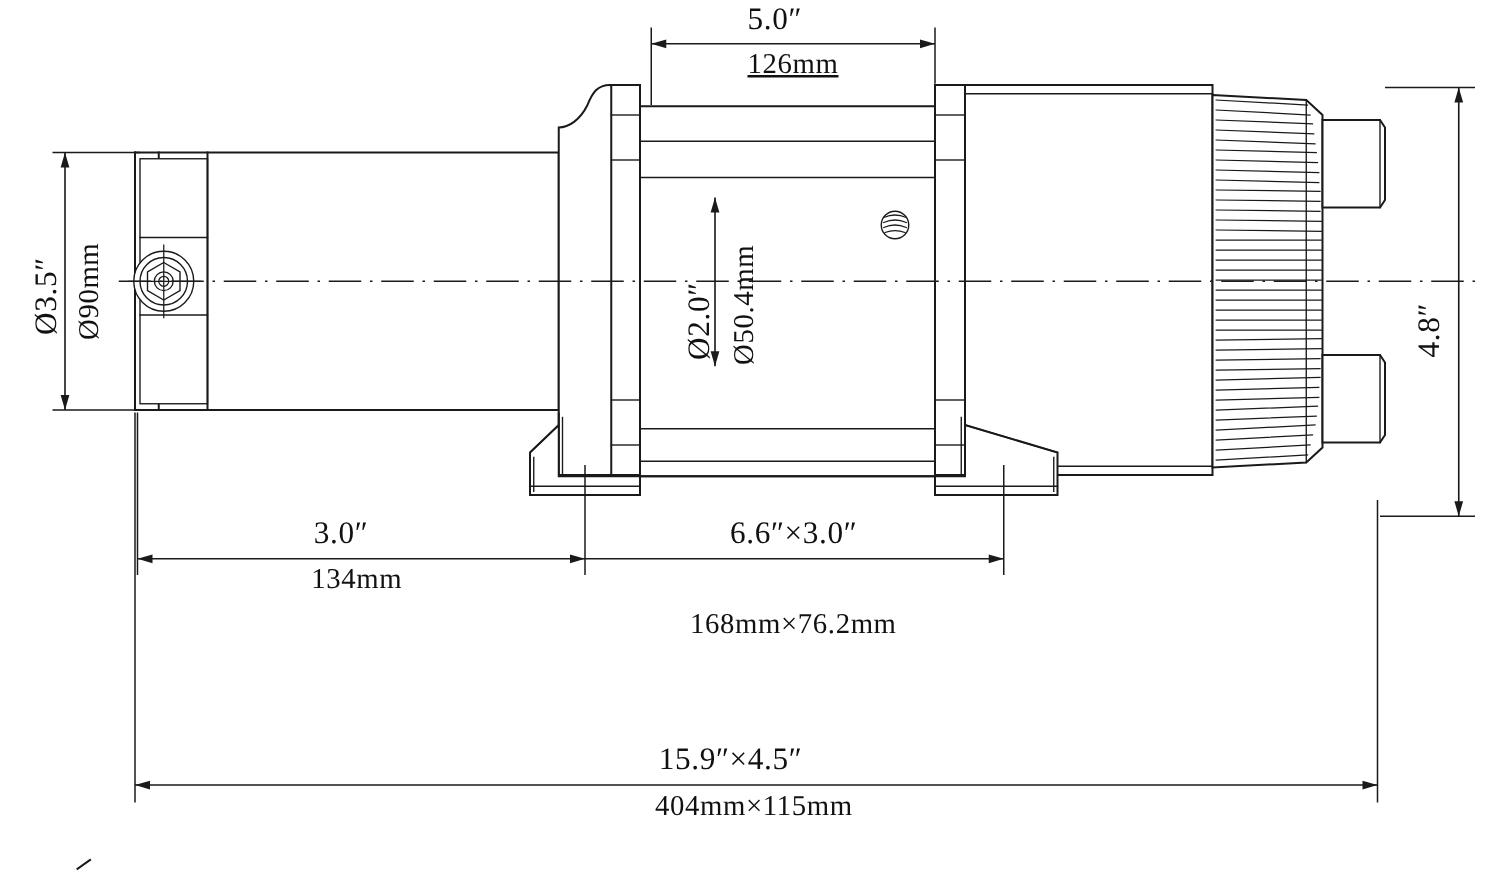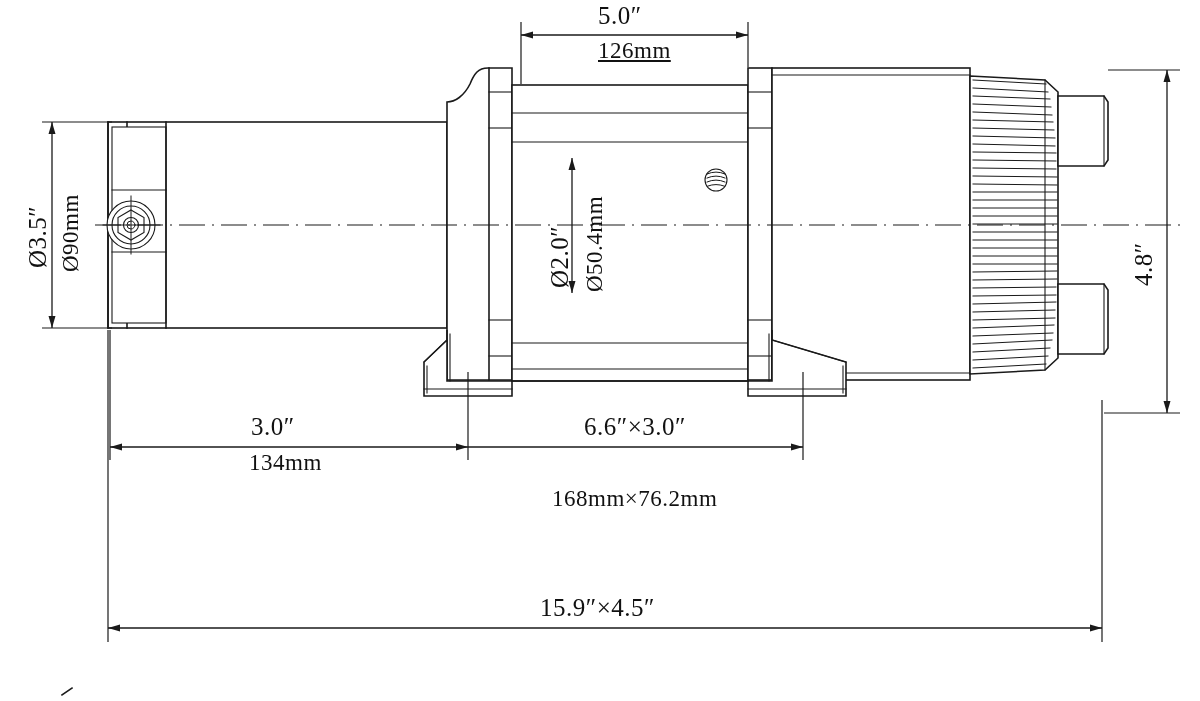--- a/index.html
+++ b/index.html
@@ -282,15 +282,16 @@
   <div class="lbl lbl-in rot" style="left:1130px; top:286px; transform:rotate(-90deg);">4.8″</div>
 
   <div class="lbl lbl-mm rot" style="left:1194px; top:282px; transform:rotate(-90deg);">123mm</div>
 
   <div class="lbl lbl-in" style="left:251px; top:413px;">3.0″</div>
   <div class="lbl lbl-mm" style="left:249px; top:450px;">134mm</div>
 
   <div class="lbl lbl-in" style="left:584px; top:413px;">6.6″×3.0″</div>
   <div class="lbl lbl-mm" style="left:552px; top:450px;margin-top:36px;">168mm×76.2mm</div>
 
-  <div class="lbl lbl-in" style="left:527px; top:594px;margin-left:13px;">15.9″×4.5″</div>
+  <div class="lbl lbl-in" style="left:527px; top:594px;">15.9″×4.5″</div>
+  <div class="lbl lbl-mm" style="left:524px; top:632px;">404mm×115mm</div>
 
 </div>
 
 </body></html>

